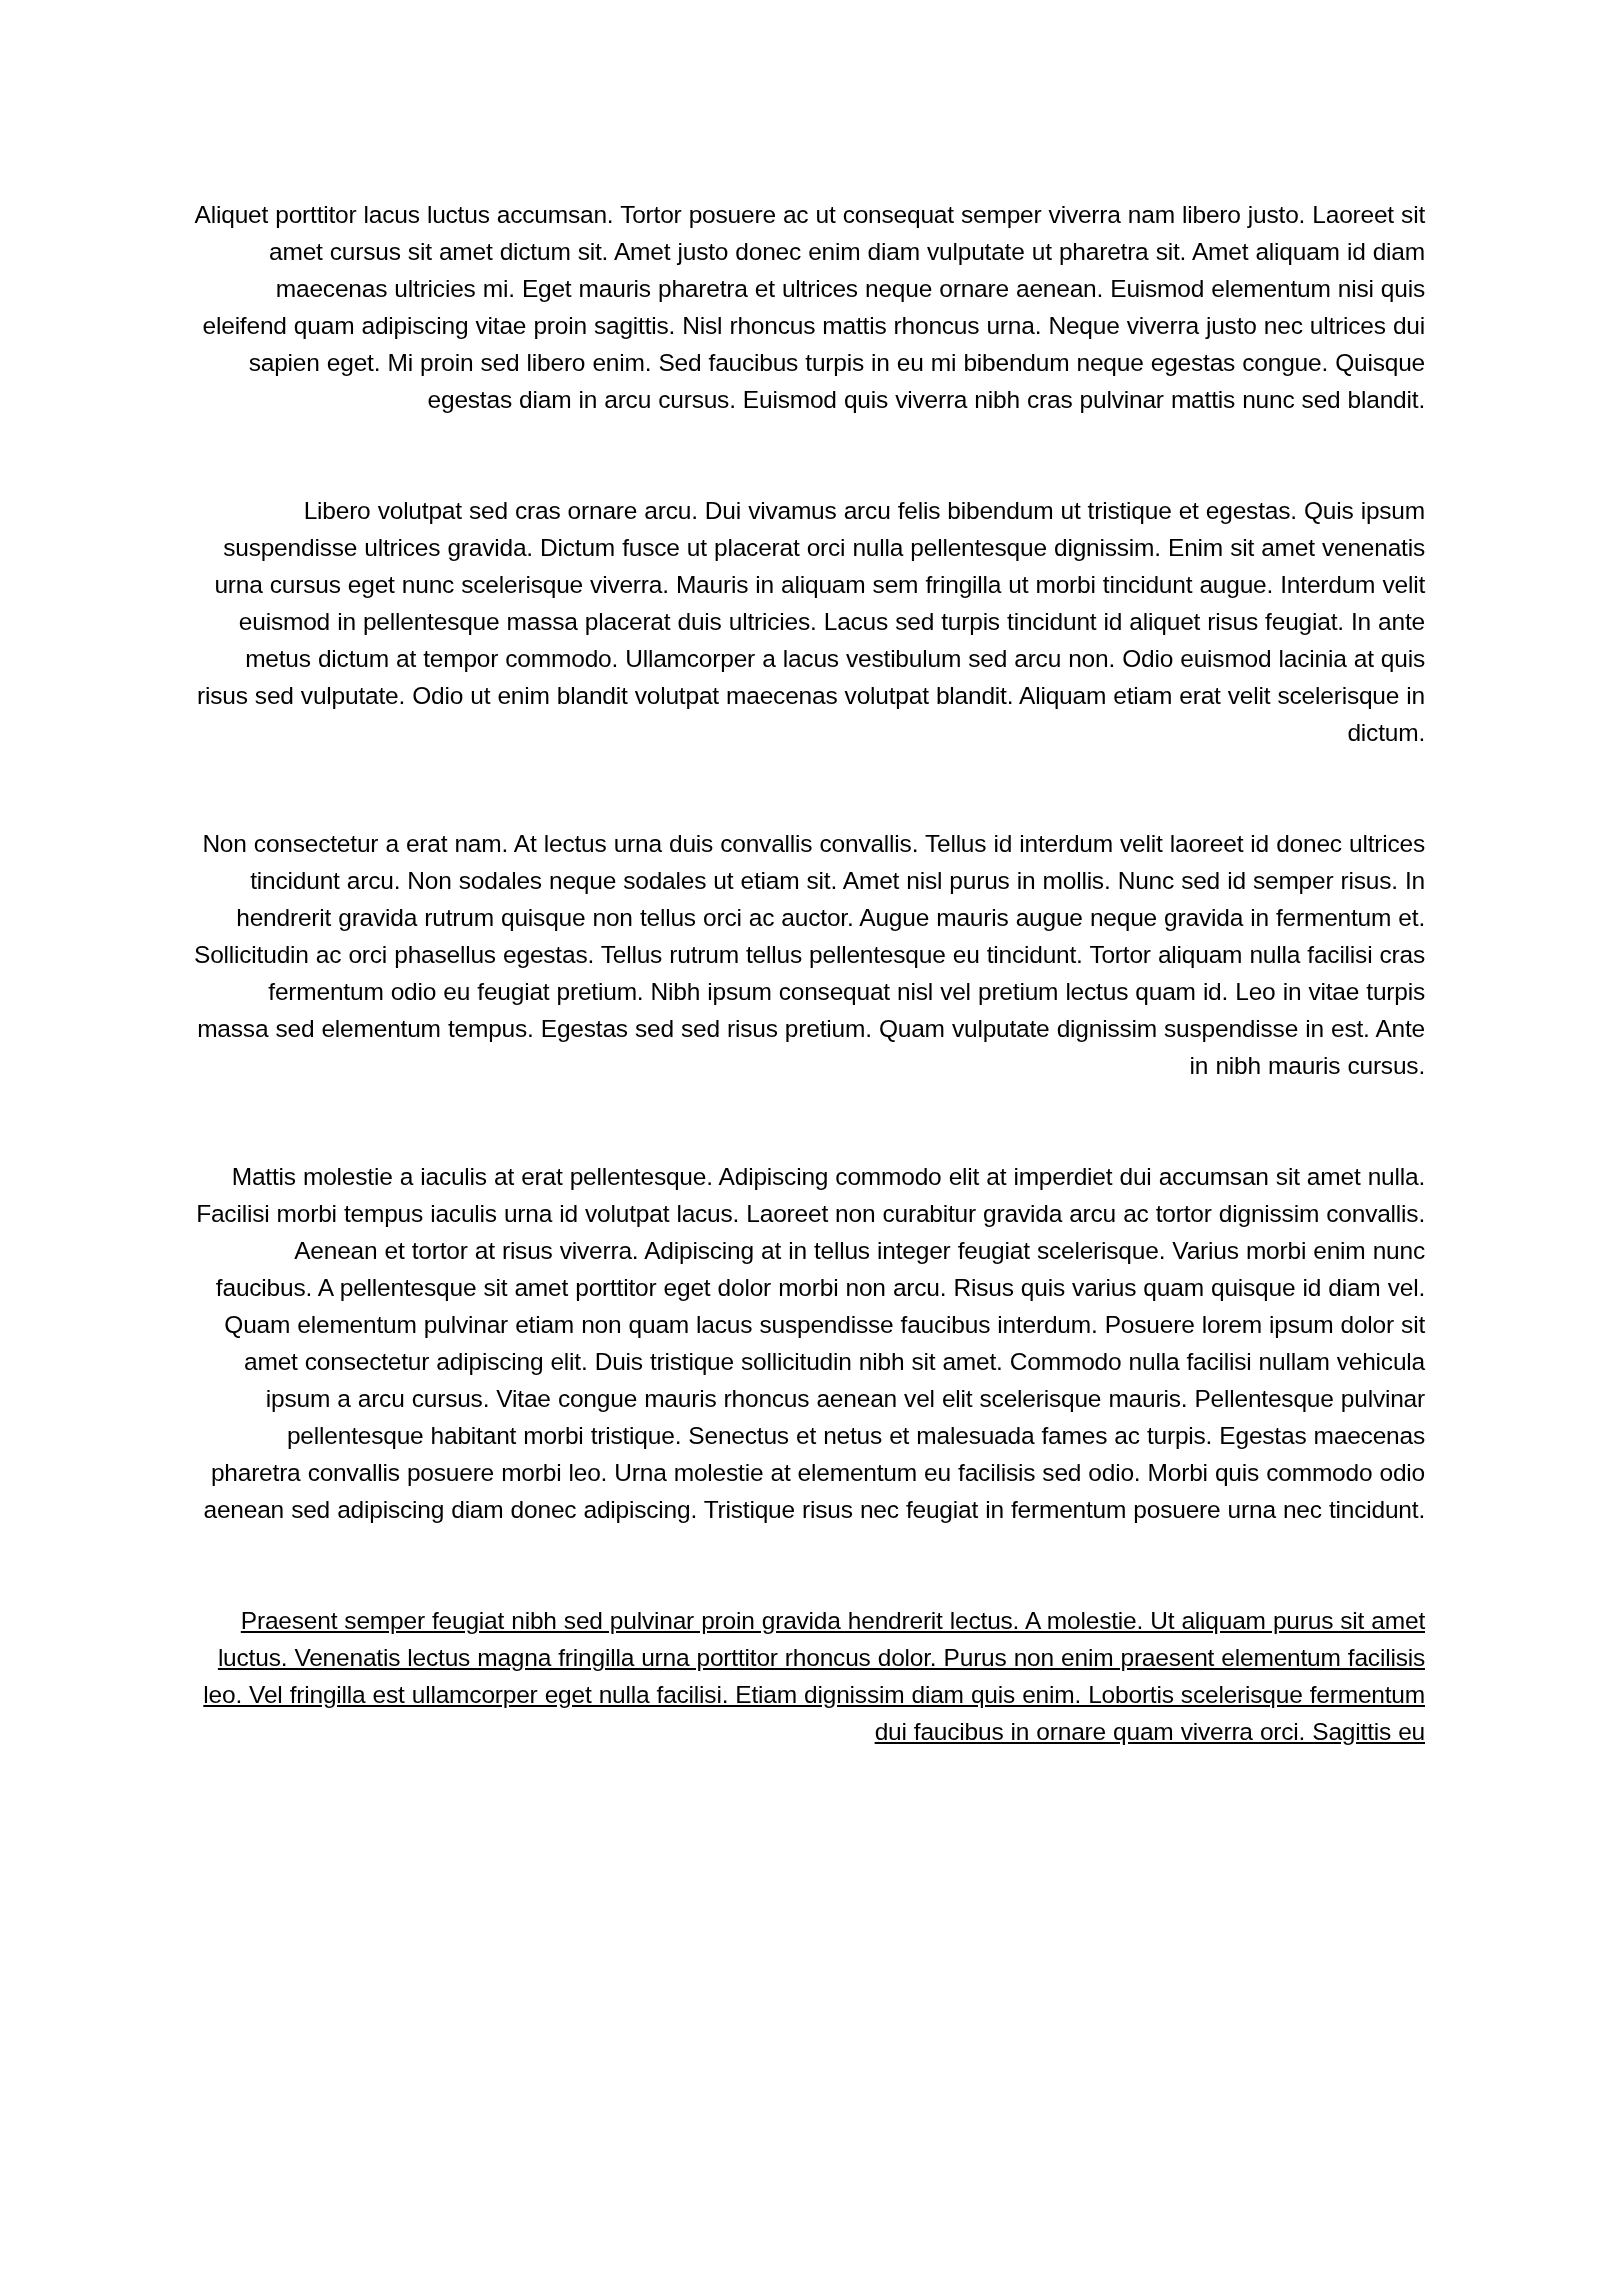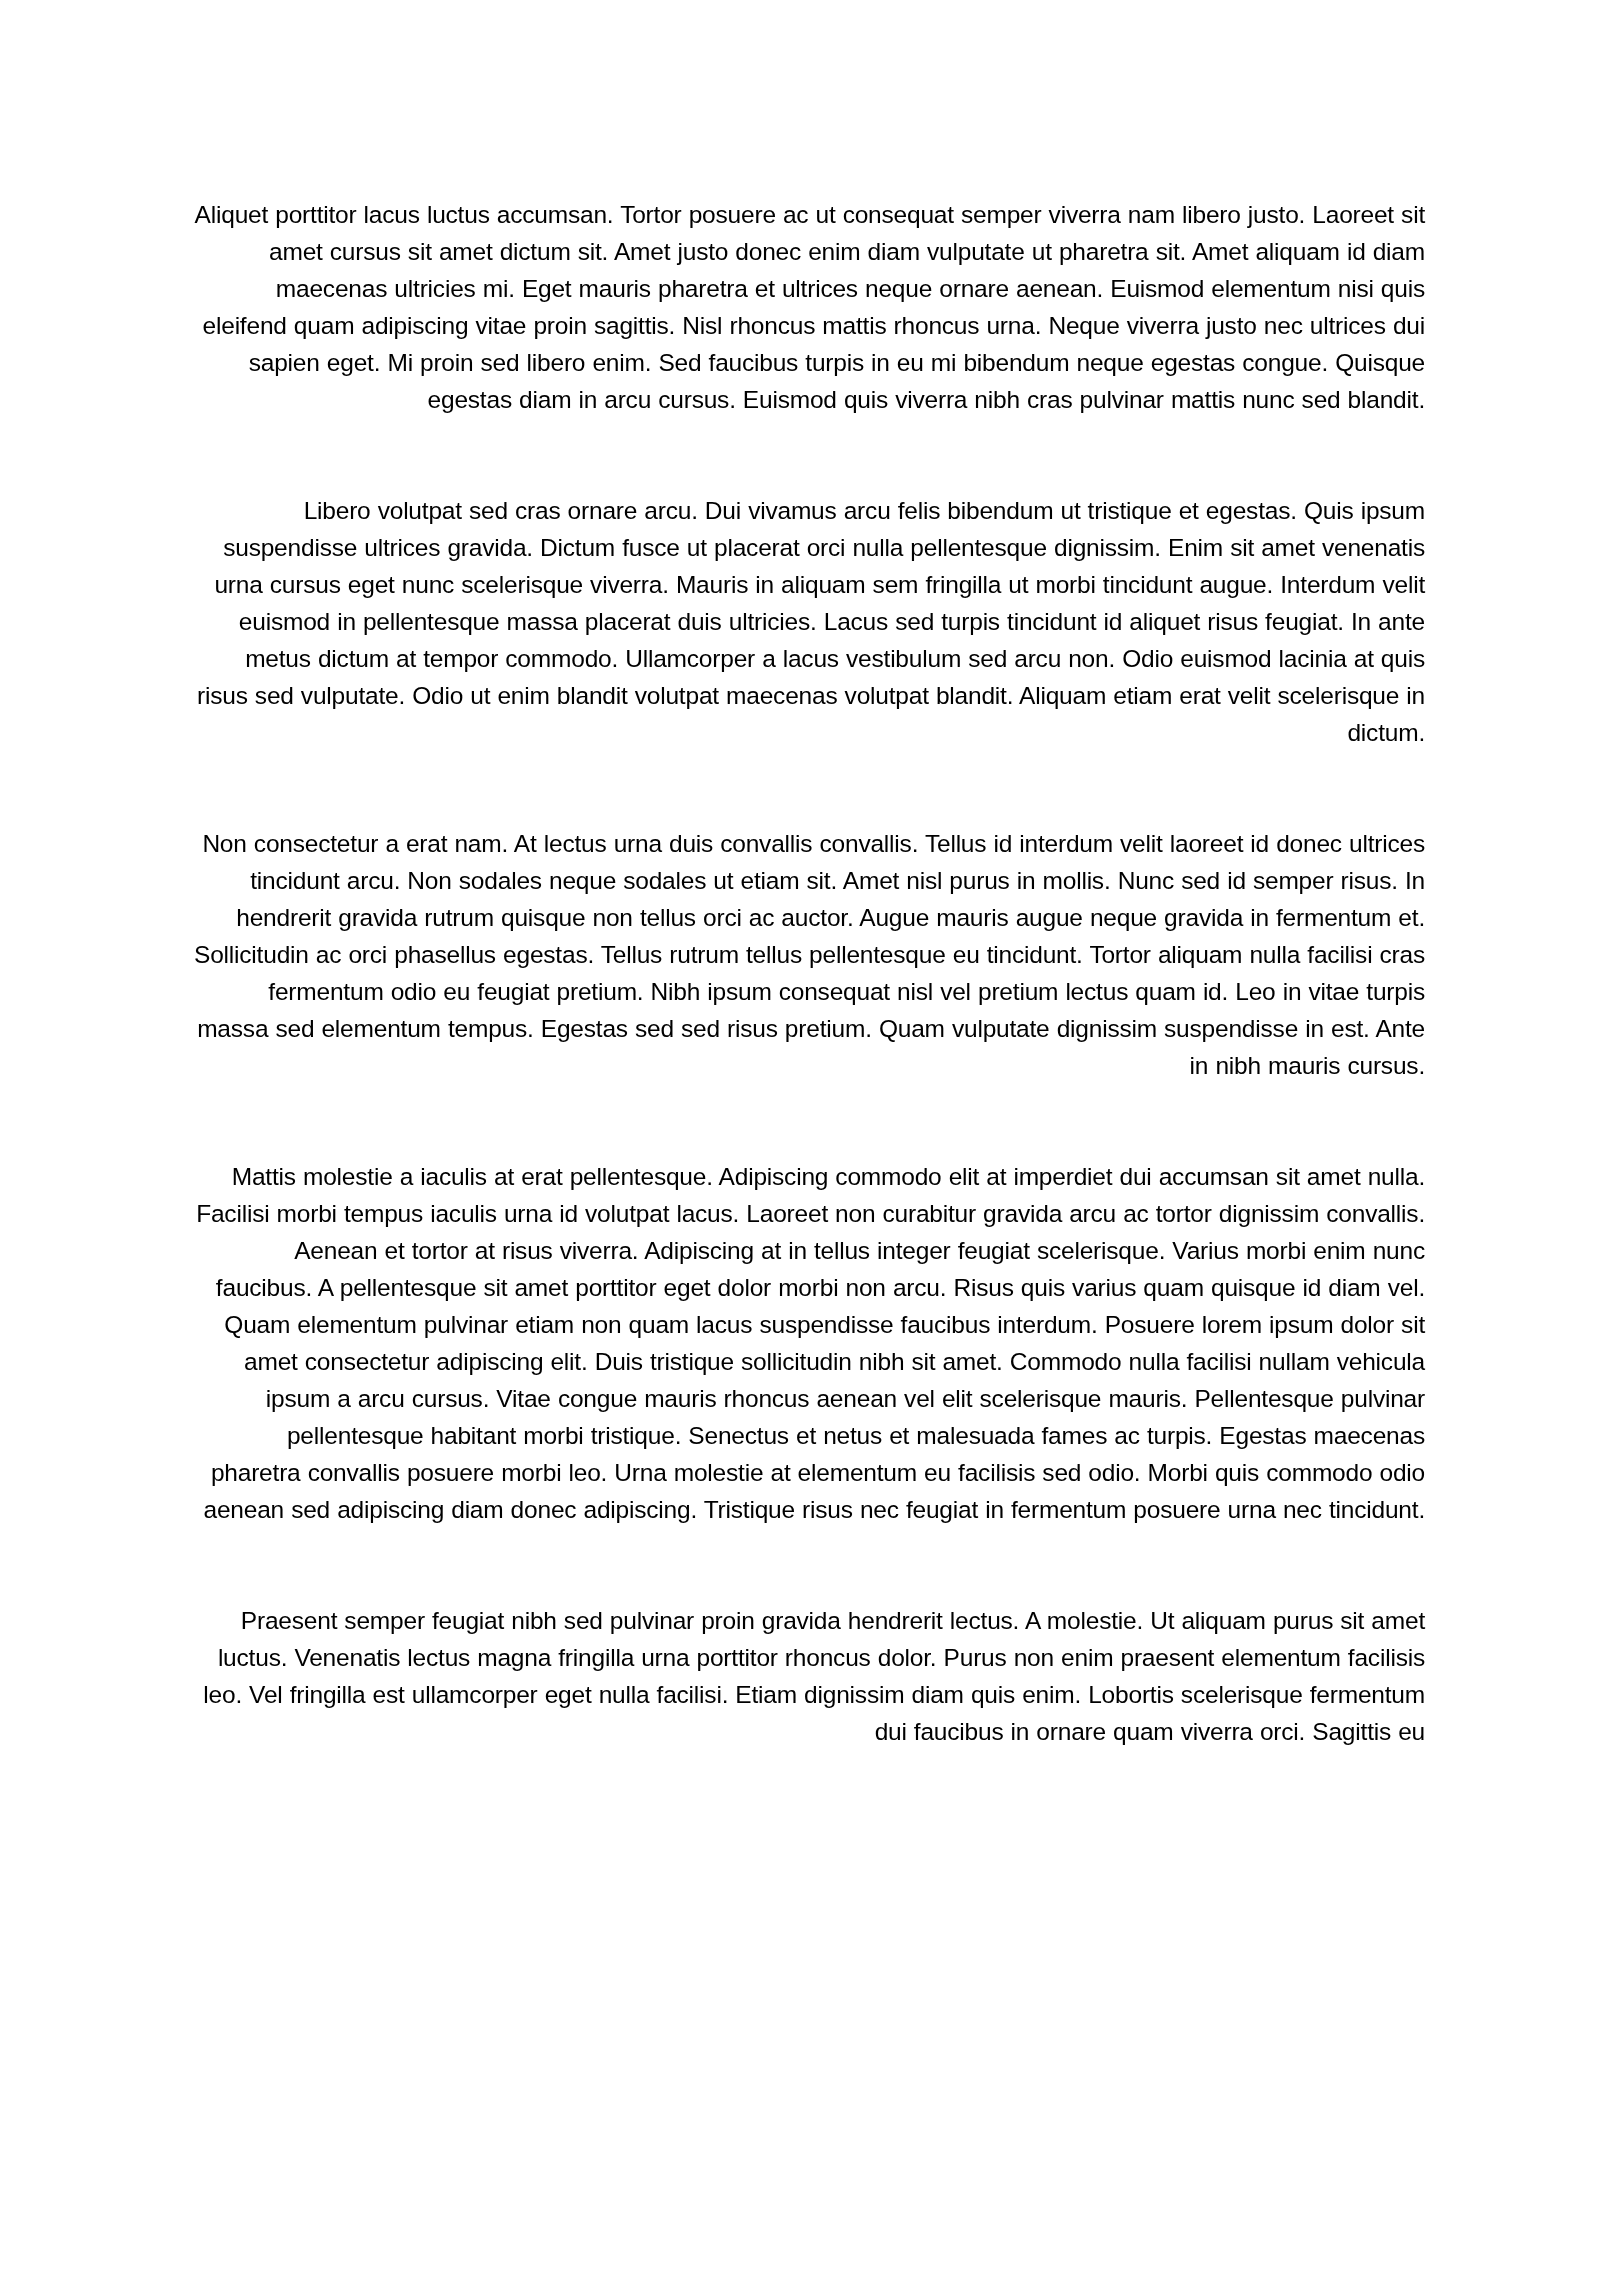--- a/index.html
+++ b/index.html
@@ -32,20 +32,21 @@
     line-height: 37px;
     letter-spacing: -0.2px;
     color: #000000;
     text-align: right;
     margin-bottom: 74px;
     word-spacing: 0.5px;
   }
 
   .doc-body p:last-child {
     margin-bottom: 0;
+    text-decoration: underline;
   }
 </style>
 </head>
 <body>
 
 <div class="page">
   <div class="doc-body">
     <p>Aliquet porttitor lacus luctus accumsan. Tortor posuere ac ut consequat semper viverra nam libero justo. Laoreet sit amet cursus sit amet dictum sit. Amet justo donec enim diam vulputate ut pharetra sit. Amet aliquam id diam maecenas ultricies mi. Eget mauris pharetra et ultrices neque ornare aenean. Euismod elementum nisi quis eleifend quam adipiscing vitae proin sagittis. Nisl rhoncus mattis rhoncus urna. Neque viverra justo nec ultrices dui sapien eget. Mi proin sed libero enim. Sed faucibus turpis in eu mi bibendum neque egestas congue. Quisque egestas diam in arcu cursus. Euismod quis viverra nibh cras pulvinar mattis nunc sed blandit.</p>
     <p>Libero volutpat sed cras ornare arcu. Dui vivamus arcu felis bibendum ut tristique et egestas. Quis ipsum suspendisse ultrices gravida. Dictum fusce ut placerat orci nulla pellentesque dignissim. Enim sit amet venenatis urna cursus eget nunc scelerisque viverra. Mauris in aliquam sem fringilla ut morbi tincidunt augue. Interdum velit euismod in pellentesque massa placerat duis ultricies. Lacus sed turpis tincidunt id aliquet risus feugiat. In ante metus dictum at tempor commodo. Ullamcorper a lacus vestibulum sed arcu non. Odio euismod lacinia at quis risus sed vulputate. Odio ut enim blandit volutpat maecenas volutpat blandit. Aliquam etiam erat velit scelerisque in dictum.</p>
     <p>Non consectetur a erat nam. At lectus urna duis convallis convallis. Tellus id interdum velit laoreet id donec ultrices tincidunt arcu. Non sodales neque sodales ut etiam sit. Amet nisl purus in mollis. Nunc sed id semper risus. In hendrerit gravida rutrum quisque non tellus orci ac auctor. Augue mauris augue neque gravida in fermentum et. Sollicitudin ac orci phasellus egestas. Tellus rutrum tellus pellentesque eu tincidunt. Tortor aliquam nulla facilisi cras fermentum odio eu feugiat pretium. Nibh ipsum consequat nisl vel pretium lectus quam id. Leo in vitae turpis massa sed elementum tempus. Egestas sed sed risus pretium. Quam vulputate dignissim suspendisse in est. Ante in nibh mauris cursus.</p>

